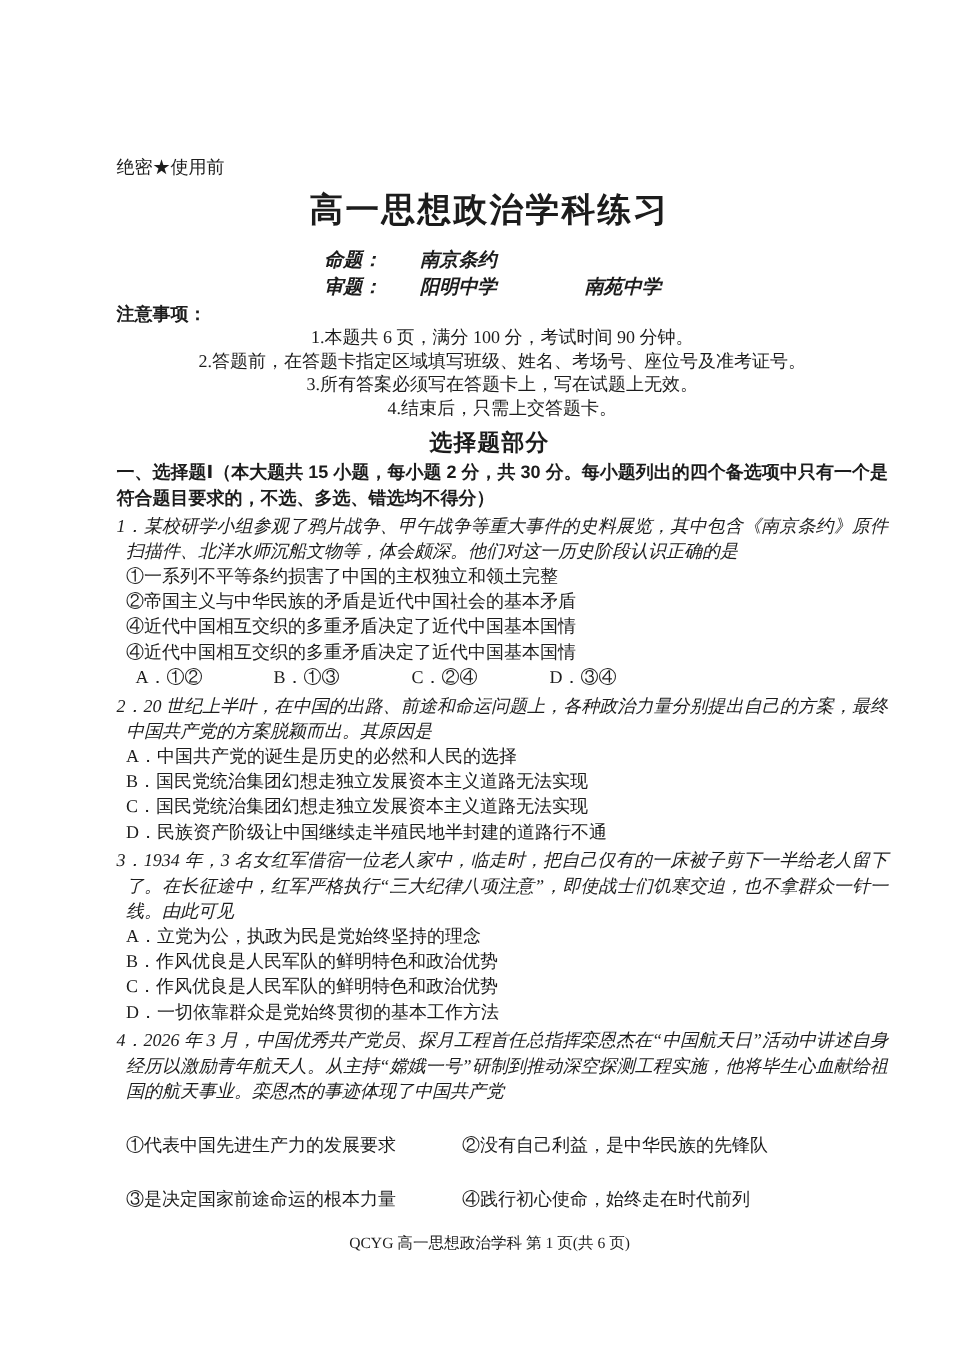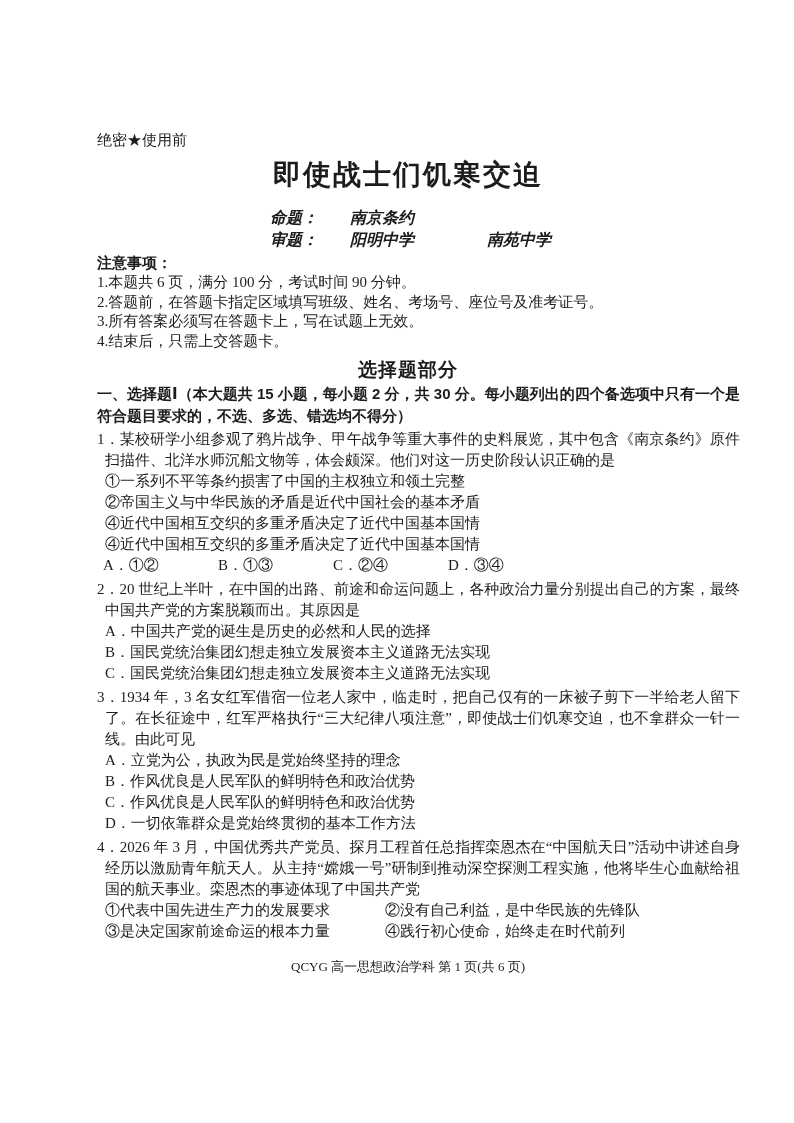--- a/index.html
+++ b/index.html
@@ -46,20 +46,21 @@
   .meta-value-1 { width: 137px; }
   .notice-heading {
     font-family: "Liberation Sans", "DejaVu Sans", sans-serif;
     font-weight: bold;
     font-size: 15px;
     line-height: 20px;
     margin-top: 2px;
   }
   .notice-item {
     line-height: 19.5px;
+    text-align: center;
   }
   .section-heading {
     font-family: "Liberation Sans", "DejaVu Sans", sans-serif;
     font-weight: bold;
     font-size: 19px;
     line-height: 26px;
     text-align: center;
     letter-spacing: 1px;
     margin: 6px 0 0 -21px;
   }
@@ -70,53 +71,55 @@
     line-height: 21.5px;
     text-align: justify;
   }
   .question { margin-top: 3px; }
   .stem {
     margin: 0;
     padding-left: 8px;
     text-indent: -8px;
     text-align: justify;
     line-height: 21px;
+    font-style: italic;
   }
   .sub {
     margin-left: 8px;
     line-height: 21px;
   }
   .choice-row {
     display: flex;
-    margin-left: 6px;
+    margin-left: 16px;
     line-height: 21px;
   }
   .choice-row .choice { width: 115px; }
   .choice-row .choice:last-child { width: auto; }
   .pair-row {
     display: flex;
     margin-left: 8px;
     line-height: 21px;
+    margin-top: 24px;
   }
   .pair-row .col1 { width: 280px; }
   .footer {
     text-align: center;
     font-size: 13px;
     line-height: 18px;
     margin: 16px 0 0 -21px;
   }
 </style>
 </head>
 <body>
 
 <div class="page">
 
   <div class="classification">绝密★使用前</div>
 
-  <div class="title">即使战士们饥寒交迫</div>
+  <div class="title">高一思想政治学科练习</div>
 
   <div class="meta">
     <div class="meta-row">
       <span class="meta-label">命题：</span>
       <span class="meta-value">南京条约</span>
     </div>
     <div class="meta-row">
       <span class="meta-label">审题：</span>
       <span class="meta-value-1">阳明中学</span>
       <span class="meta-value">南苑中学</span>
@@ -145,20 +148,21 @@
       <span class="choice">C．②④</span>
       <span class="choice">D．③④</span>
     </div>
   </div>
 
   <div class="question">
     <p class="stem"><span>2．</span><span>20 世纪上半叶，在中国的出路、前途和命运问题上，各种政治力量分别提出自己的方案，最终中国共产党的方案脱颖而出。其原因是</span></p>
     <div class="sub">A．中国共产党的诞生是历史的必然和人民的选择</div>
     <div class="sub">B．国民党统治集团幻想走独立发展资本主义道路无法实现</div>
     <div class="sub">C．国民党统治集团幻想走独立发展资本主义道路无法实现</div>
+    <div class="sub">D．民族资产阶级让中国继续走半殖民地半封建的道路行不通</div>
   </div>
 
   <div class="question">
     <p class="stem"><span>3．</span><span>1934 年，3 名女红军借宿一位老人家中，临走时，把自己仅有的一床被子剪下一半给老人留下了。在长征途中，红军严格执行“三大纪律八项注意”，即使战士们饥寒交迫，也不拿群众一针一线。由此可见</span></p>
     <div class="sub">A．立党为公，执政为民是党始终坚持的理念</div>
     <div class="sub">B．作风优良是人民军队的鲜明特色和政治优势</div>
     <div class="sub">C．作风优良是人民军队的鲜明特色和政治优势</div>
     <div class="sub">D．一切依靠群众是党始终贯彻的基本工作方法</div>
   </div>
 

